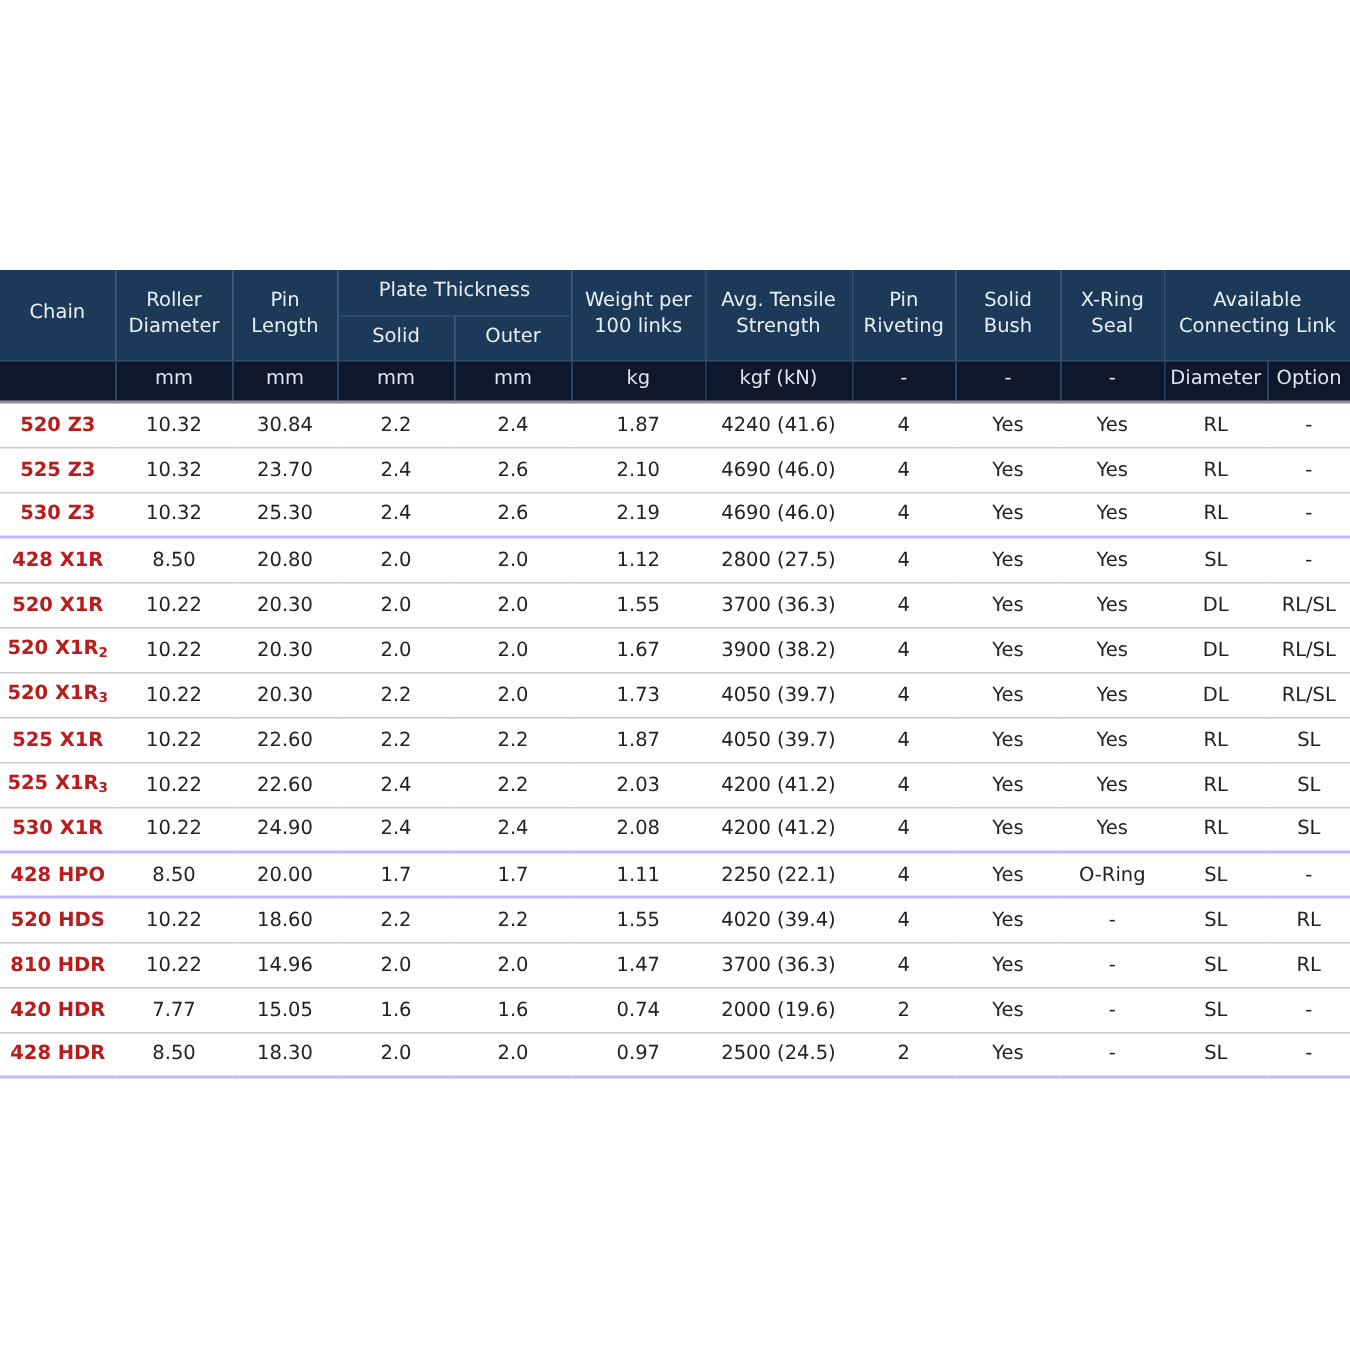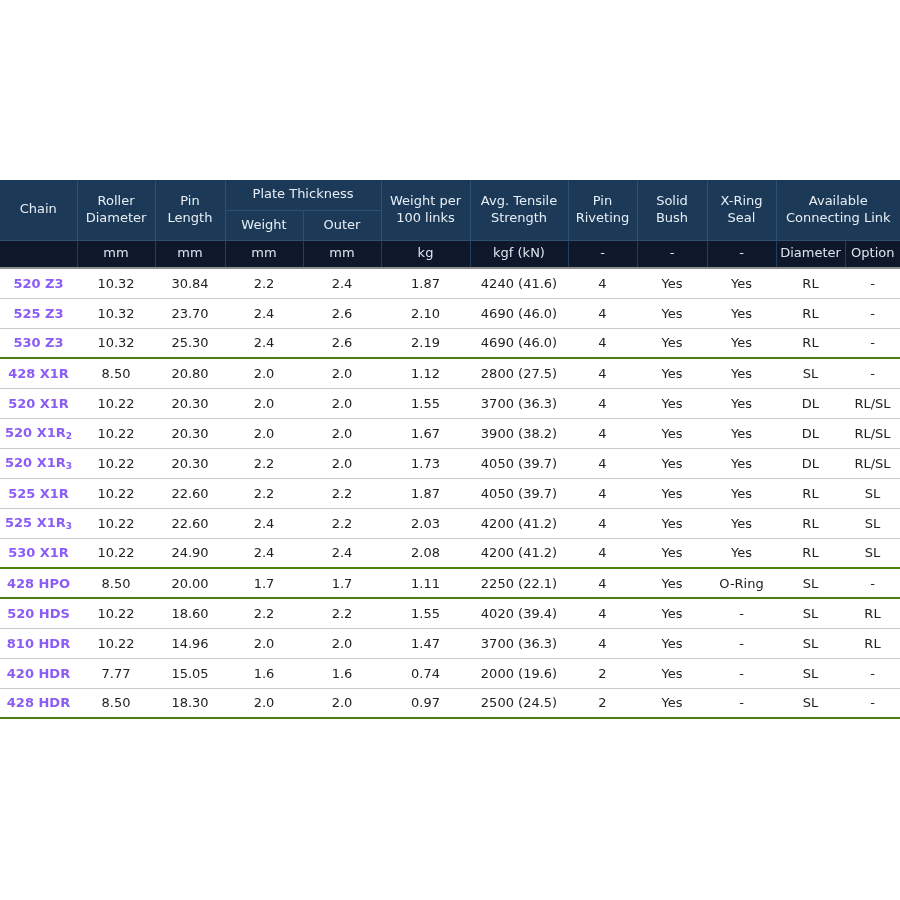--- a/index.html
+++ b/index.html
@@ -59,25 +59,25 @@
     background: #ffffff;
     border-bottom: 1px solid #c9c9c9;
     font-size: 13px;
     text-align: center;
     vertical-align: middle;
     padding: 0 2px;
     white-space: nowrap;
   }
   tbody th {
     font-weight: bold;
-    color: #8b5cf6;
+    color: #b91c1c;
   }
   tbody td { color: #222222; }
   tbody tr.group-end th, tbody tr.group-end td {
-    border-bottom: 2px solid #4d7c0f;
+    border-bottom: 2px solid #c4b5fd;
   }
   tbody sub {
     font-size: 9px;
     vertical-align: -0.2em;
     font-weight: bold;
   }
 </style>
 </head>
 <body>
 
@@ -105,21 +105,21 @@
           <th rowspan="2">Pin Length</th>
           <th colspan="2">Plate Thickness</th>
           <th rowspan="2">Weight per 100 links</th>
           <th rowspan="2">Avg. Tensile Strength</th>
           <th rowspan="2">Pin Riveting</th>
           <th rowspan="2">Solid Bush</th>
           <th rowspan="2">X-Ring Seal</th>
           <th colspan="2" rowspan="2">Available Connecting Link</th>
         </tr>
         <tr class="hrow2">
-          <th>Weight</th>
+          <th>Solid</th>
           <th>Outer</th>
         </tr>
         <tr class="units">
           <th></th>
           <th>mm</th>
           <th>mm</th>
           <th>mm</th>
           <th>mm</th>
           <th>kg</th>
           <th>kgf (kN)</th>

